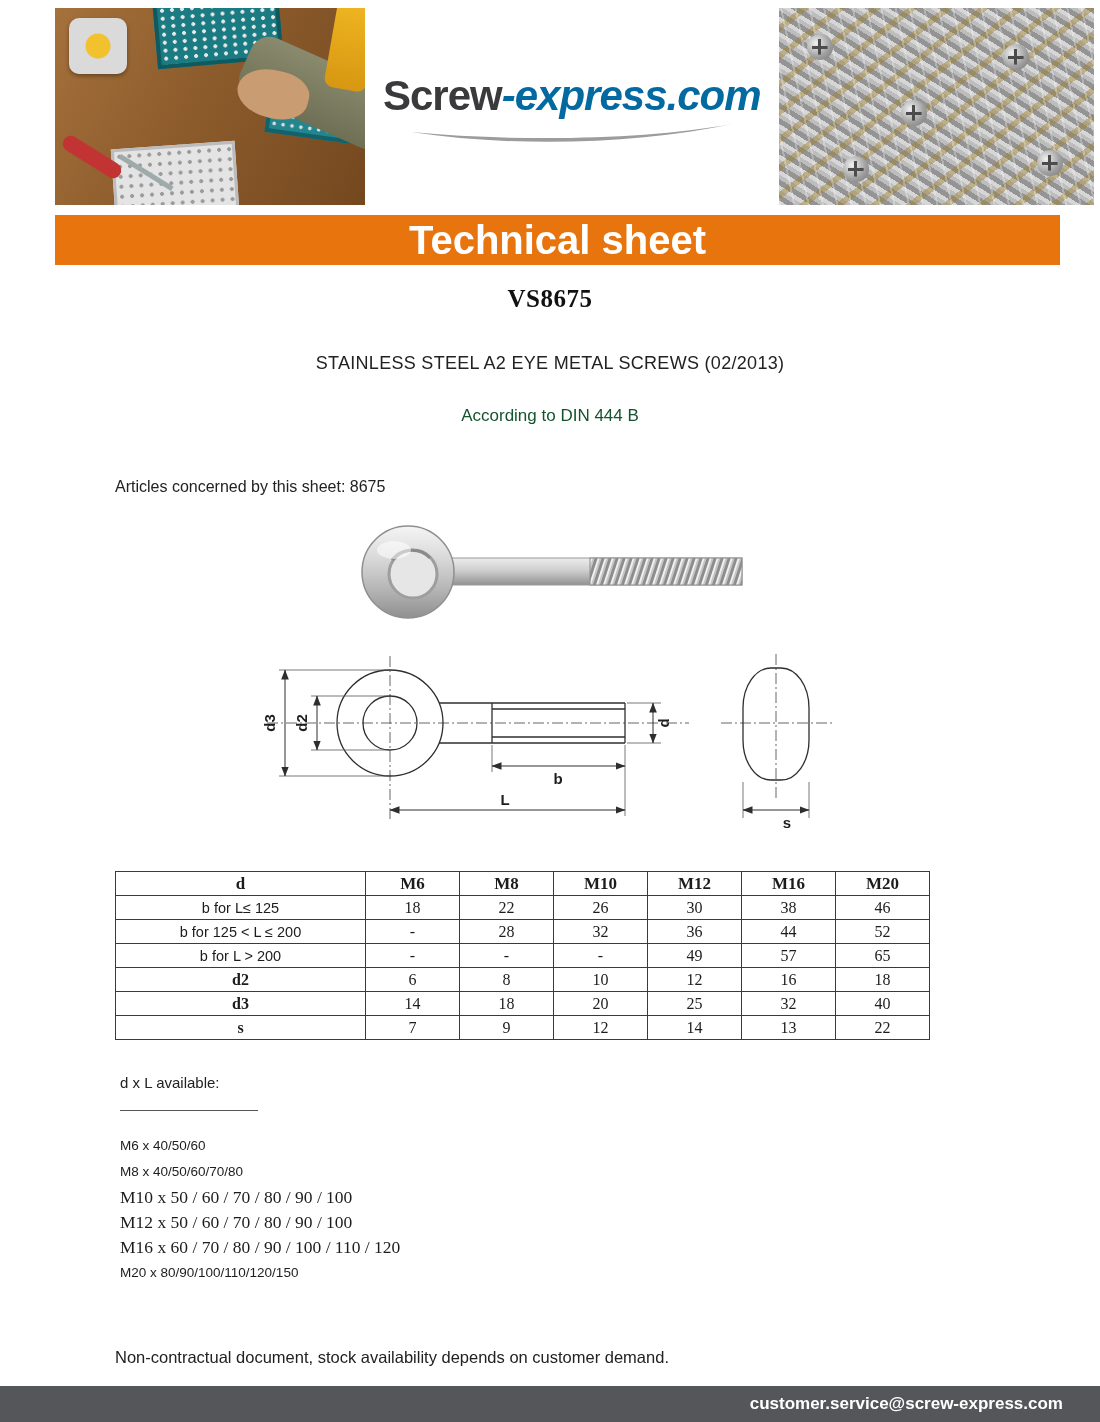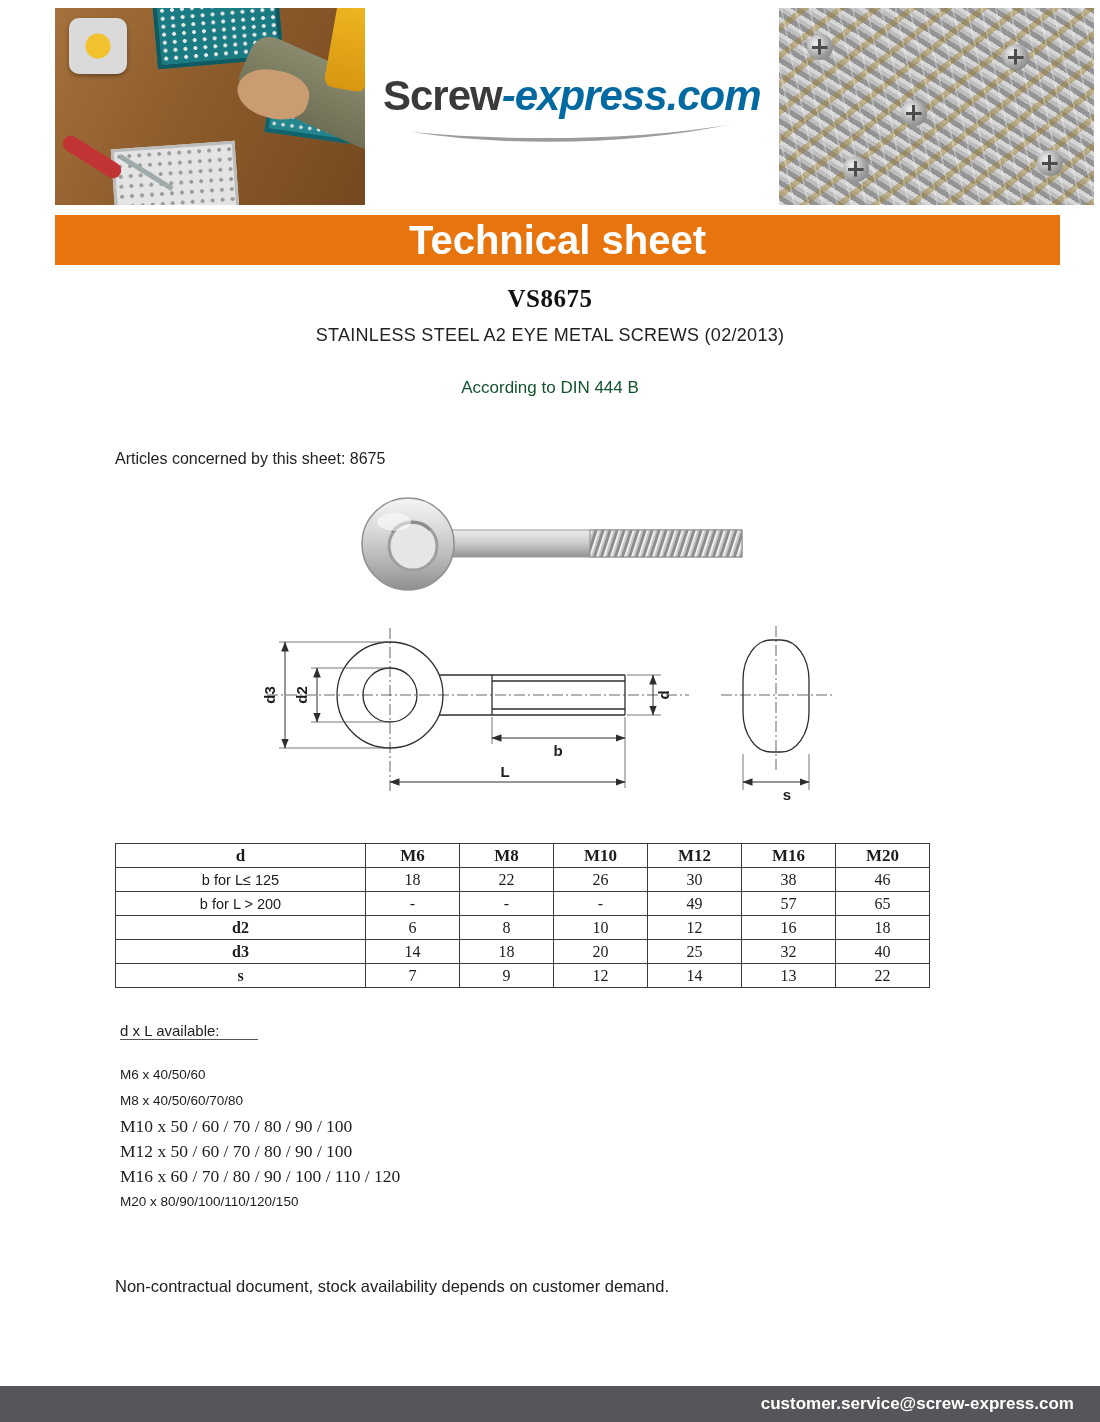--- a/index.html
+++ b/index.html
@@ -53,21 +53,21 @@
   .swoosh { margin-top:2px; }
 
   
   .banner { margin:10px 40px 0 55px; height:50px; background:#e8740e; color:#fff;
      display:flex; align-items:center; justify-content:center;
      font-size:40px; font-weight:800; letter-spacing:0; }
 
   
   .ref { margin-top:20px; text-align:center; font-family:"Liberation Serif", serif;
      font-weight:bold; font-size:25px; letter-spacing:.5px; color:#111; }
-  .doc-title { margin-top:12px; text-align:center; font-size:18px; letter-spacing:.3px; color:#222; }
+  .doc-title { margin-top:40px; text-align:center; font-size:18px; letter-spacing:.3px; color:#222; }
   .doc-standard { margin-top:32px; text-align:center; font-size:17px; color:#14532d; }
   .articles { margin:52px 0 0 115px; font-size:16px; color:#222; }
 
   
   .product-wrap { width:400px; margin:18px auto 0 auto; }
 
   
   .drawing-wrap { margin:18px 0 0 255px; }
   .cl { stroke:#555; stroke-width:.9; stroke-dasharray:11 3 2 3; fill:none; }
   .outline { stroke:#2e2e2e; stroke-width:1.3; fill:none; }
@@ -80,30 +80,30 @@
   .spec th, .spec td { border:1px solid #3a3a3a; height:24px; text-align:center; padding:0 4px; }
   .spec th { font-family:"Liberation Serif", serif; font-weight:bold; font-size:17px; width:94px; }
   .spec th:first-child { width:250px; }
   .spec td.val { font-family:"Liberation Serif", serif; font-size:16px; }
   .lbl-sans { font-family:"Liberation Sans", sans-serif; font-size:14.5px; }
   .lbl-bold { font-family:"Liberation Serif", serif; font-weight:bold; font-size:16px; }
 
   
   .avail { margin:34px 0 0 120px; }
   .avail-heading { display:inline-block; font-size:15px; color:#222;
-     border-bottom:1.5px solid #555; padding:0 38px 0 0;text-align:center; }
+     border-bottom:1.5px solid #555; padding:0 38px 19px 0;text-align:center; }
   .avail-list { margin-top:22px; }
   .avail-item { color:#1d1d1f; }
   .avail-small { font-size:13.5px; line-height:26px; }
   .avail-large { font-family:"Liberation Serif", serif; font-size:17.5px; line-height:25px; }
 
   
   .note { margin:62px 0 0 115px; font-size:16.5px; color:#222; }
   .footer { position:absolute; left:0; right:0; bottom:0; height:36px; background:#55565a;
-     display:flex; align-items:center; justify-content:flex-end; padding-right:26px; }
+     display:flex; align-items:center; justify-content:flex-end; padding-right:37px; }
   .email { color:#fff; font-weight:bold; font-size:17px; }
 </style>
 </head>
 <body>
 
 <div class="page">
 
   <div class="top">
     <div class="photo photo-left">
       <div class="deco pl-tape"></div>
@@ -240,20 +240,29 @@
         <tr>
           <td class="lbl-sans">b for L≤ 125</td>
           <td class="val">18</td>
           <td class="val">22</td>
           <td class="val">26</td>
           <td class="val">30</td>
           <td class="val">38</td>
           <td class="val">46</td>
         </tr>
         <tr>
+          <td class="lbl-sans">b for 125 &lt; L ≤ 200</td>
+          <td class="val">-</td>
+          <td class="val">28</td>
+          <td class="val">32</td>
+          <td class="val">36</td>
+          <td class="val">44</td>
+          <td class="val">52</td>
+        </tr>
+        <tr>
           <td class="lbl-sans">b for L &gt; 200</td>
           <td class="val">-</td>
           <td class="val">-</td>
           <td class="val">-</td>
           <td class="val">49</td>
           <td class="val">57</td>
           <td class="val">65</td>
         </tr>
         <tr>
           <td class="lbl-bold">d2</td>

